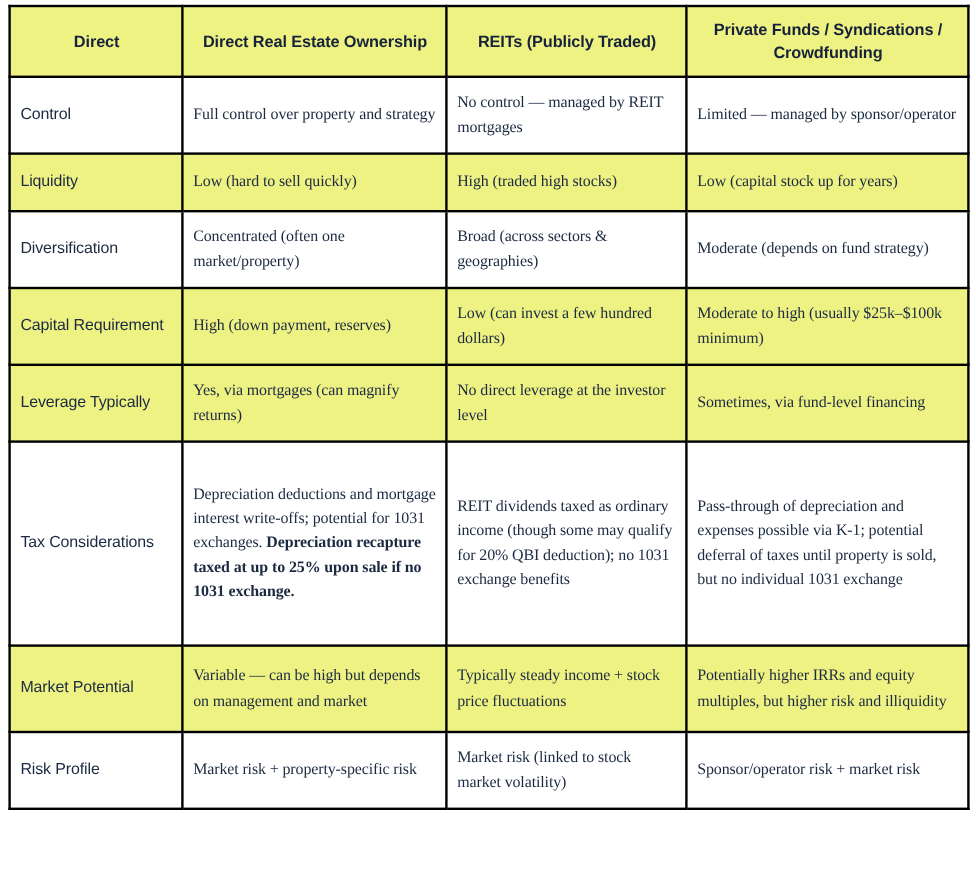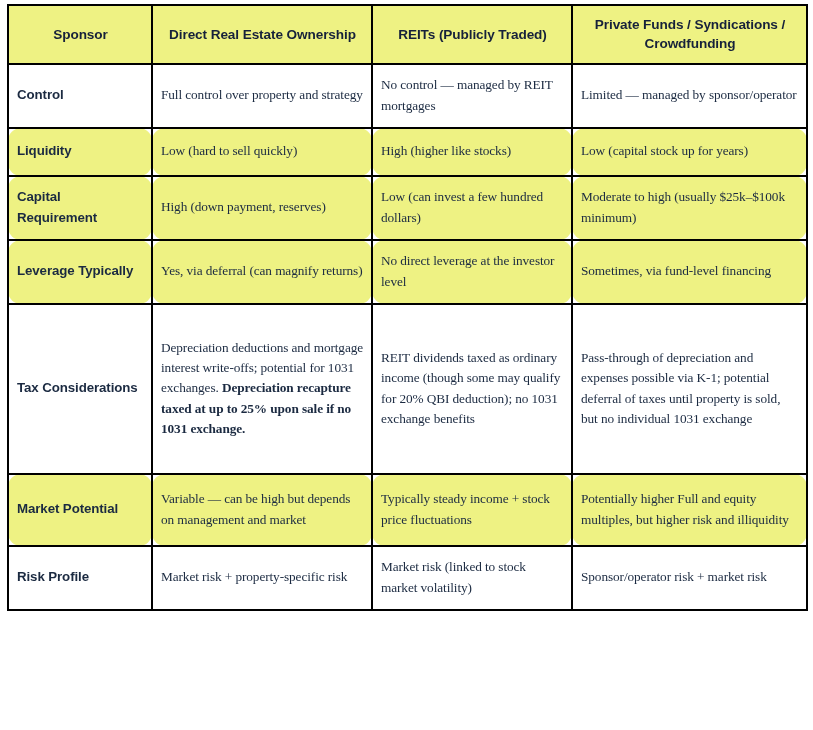--- a/index.html
+++ b/index.html
@@ -50,26 +50,26 @@
     text-align: center;
     font-weight: bold;
     font-size: 13.6px;
     color: #16213a;
     padding-top: 9px;
     padding-bottom: 9px;
     line-height: 1.42;
   }
 
   
-  tr.shade td { background: #eef283; border-radius: 13px; }
+  tr.shade td { background: #eef283; }
   tr.plain td { background: #ffffff; }
 
   
   td.feature {
-    font-weight: bold;
+    font-weight: normal;
     font-size: 13.4px;
     color: #16213a;
     letter-spacing: -0.25px;
     padding-left: 8px;
     padding-right: 2px;
   }
 
   td.tight { letter-spacing: -0.55px; font-size: 13.3px; }
 
   
@@ -95,68 +95,74 @@
   <table class="compare">
     <colgroup>
       <col class="c-feature">
       <col class="c-direct">
       <col class="c-reit">
       <col class="c-private">
     </colgroup>
     <tbody>
 
       <tr class="head">
-        <td>Sponsor</td>
+        <td>Direct</td>
         <td>Direct Real Estate Ownership</td>
         <td>REITs (Publicly Traded)</td>
         <td>Private Funds / Syndications / Crowdfunding</td>
       </tr>
 
       <tr class="plain r-control">
         <td class="feature">Control</td>
         <td class="body">Full control over property and strategy</td>
         <td class="body">No control — managed by REIT mortgages</td>
         <td class="body">Limited — managed by sponsor/operator</td>
       </tr>
 
       <tr class="shade r-liquidity">
         <td class="feature">Liquidity</td>
         <td class="body">Low (hard to sell quickly)</td>
-        <td class="body">High (higher like stocks)</td>
+        <td class="body">High (traded high stocks)</td>
         <td class="body">Low (capital stock up for years)</td>
       </tr>
 
+      <tr class="plain r-divers">
+        <td class="feature">Diversification</td>
+        <td class="body">Concentrated (often one market/property)</td>
+        <td class="body">Broad (across sectors &amp; geographies)</td>
+        <td class="body">Moderate (depends on fund strategy)</td>
+      </tr>
 
       <tr class="shade r-capital">
         <td class="feature tight">Capital Requirement</td>
         <td class="body">High (down payment, reserves)</td>
         <td class="body">Low (can invest a few hundred dollars)</td>
         <td class="body">Moderate to high (usually $25k–$100k minimum)</td>
       </tr>
 
 
       <tr class="shade r-leverage">
         <td class="feature">Leverage Typically</td>
-        <td class="body">Yes, via deferral (can magnify returns)</td>
+        <td class="body">Yes, via mortgages (can magnify returns)</td>
         <td class="body">No direct leverage at the investor level</td>
         <td class="body">Sometimes, via fund-level financing</td>
       </tr>
 
       <tr class="plain r-tax">
         <td class="feature">Tax Considerations</td>
         <td class="body"><span>Depreciation deductions and mortgage interest write-offs; potential for 1031 exchanges. </span><span class="bold-run">Depreciation recapture taxed at up to 25% upon sale if no 1031 exchange.</span></td>
         <td class="body">REIT dividends taxed as ordinary income (though some may qualify for 20% QBI deduction); no 1031 exchange benefits</td>
         <td class="body">Pass-through of depreciation and expenses possible via K-1; potential deferral of taxes until property is sold, but no individual 1031 exchange</td>
       </tr>
 
       <tr class="shade r-return">
         <td class="feature">Market Potential</td>
         <td class="body">Variable — can be high but depends on management and market</td>
         <td class="body">Typically steady income + stock price fluctuations</td>
-        <td class="body">Potentially higher Full and equity multiples, but higher risk and illiquidity</td>
+        <td class="body">Potentially higher IRRs and equity multiples, but higher risk and illiquidity</td>
       </tr>
 
       <tr class="plain r-risk">
         <td class="feature">Risk Profile</td>
         <td class="body">Market risk + property-specific risk</td>
         <td class="body">Market risk (linked to stock market volatility)</td>
         <td class="body">Sponsor/operator risk + market risk</td>
       </tr>
 
     </tbody>

